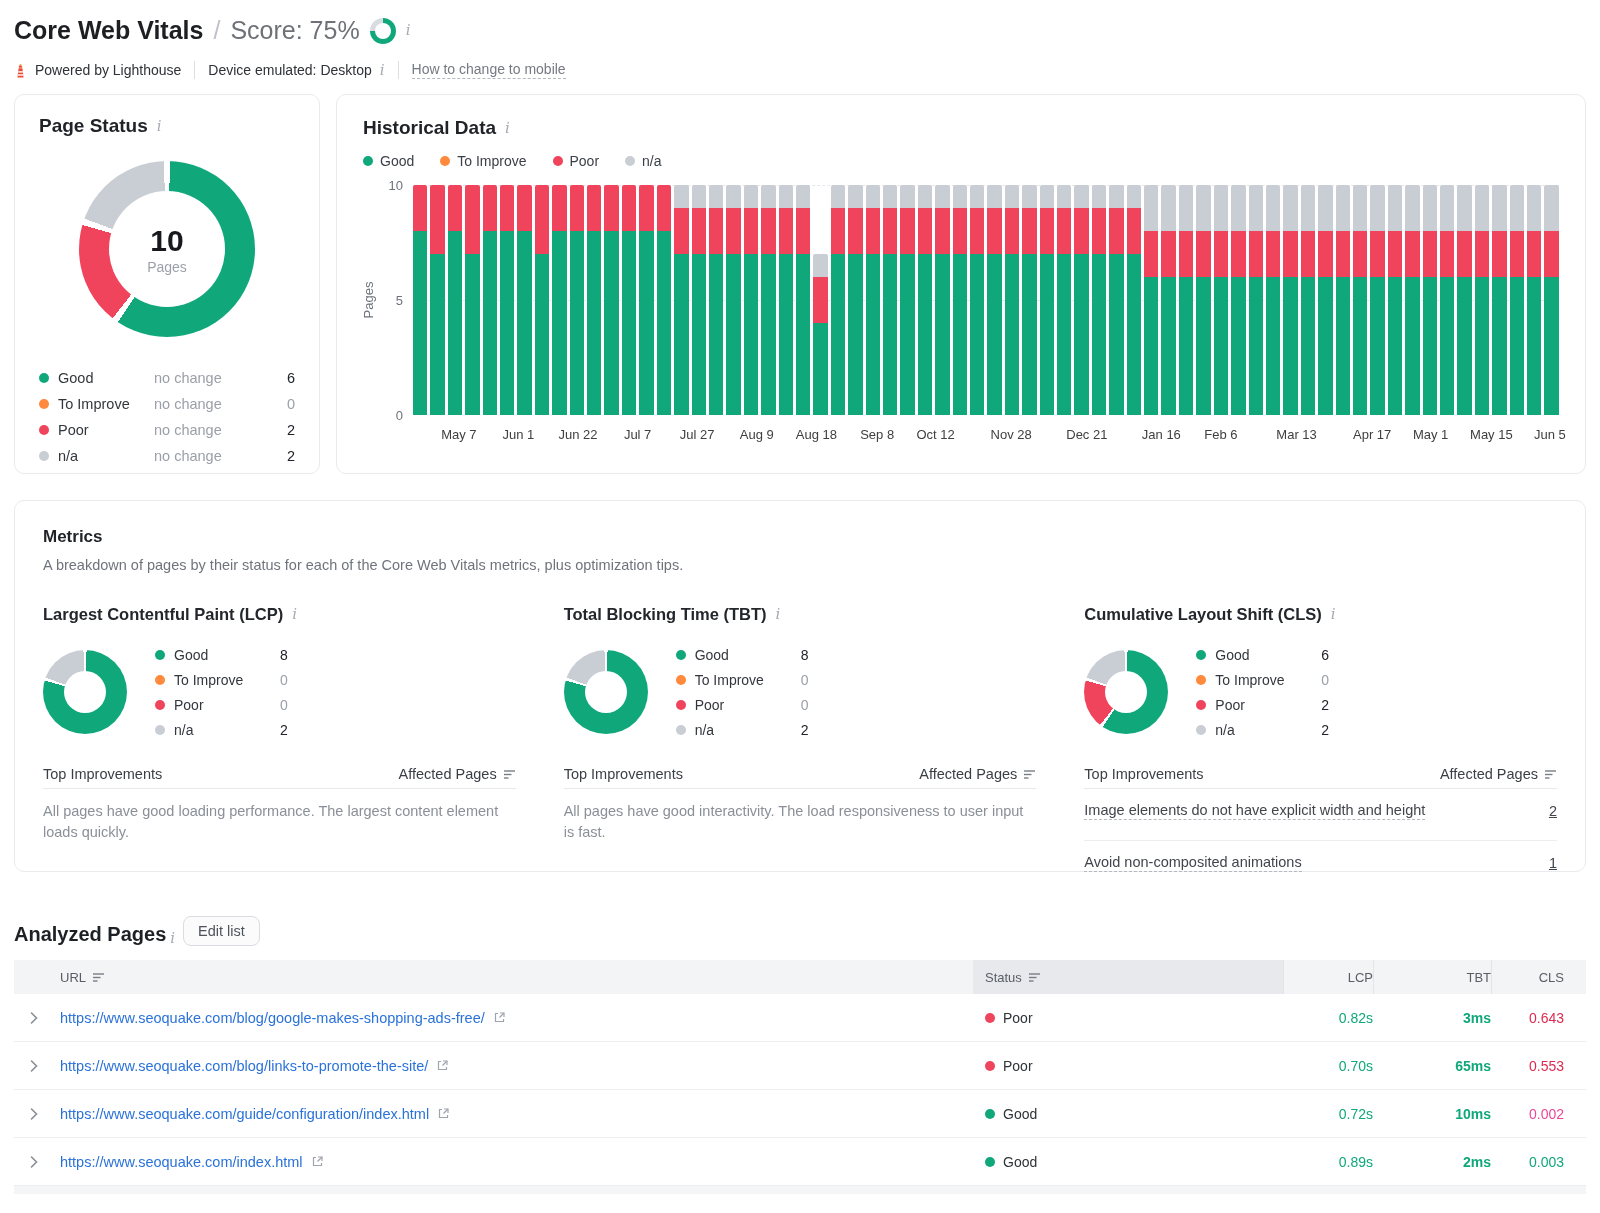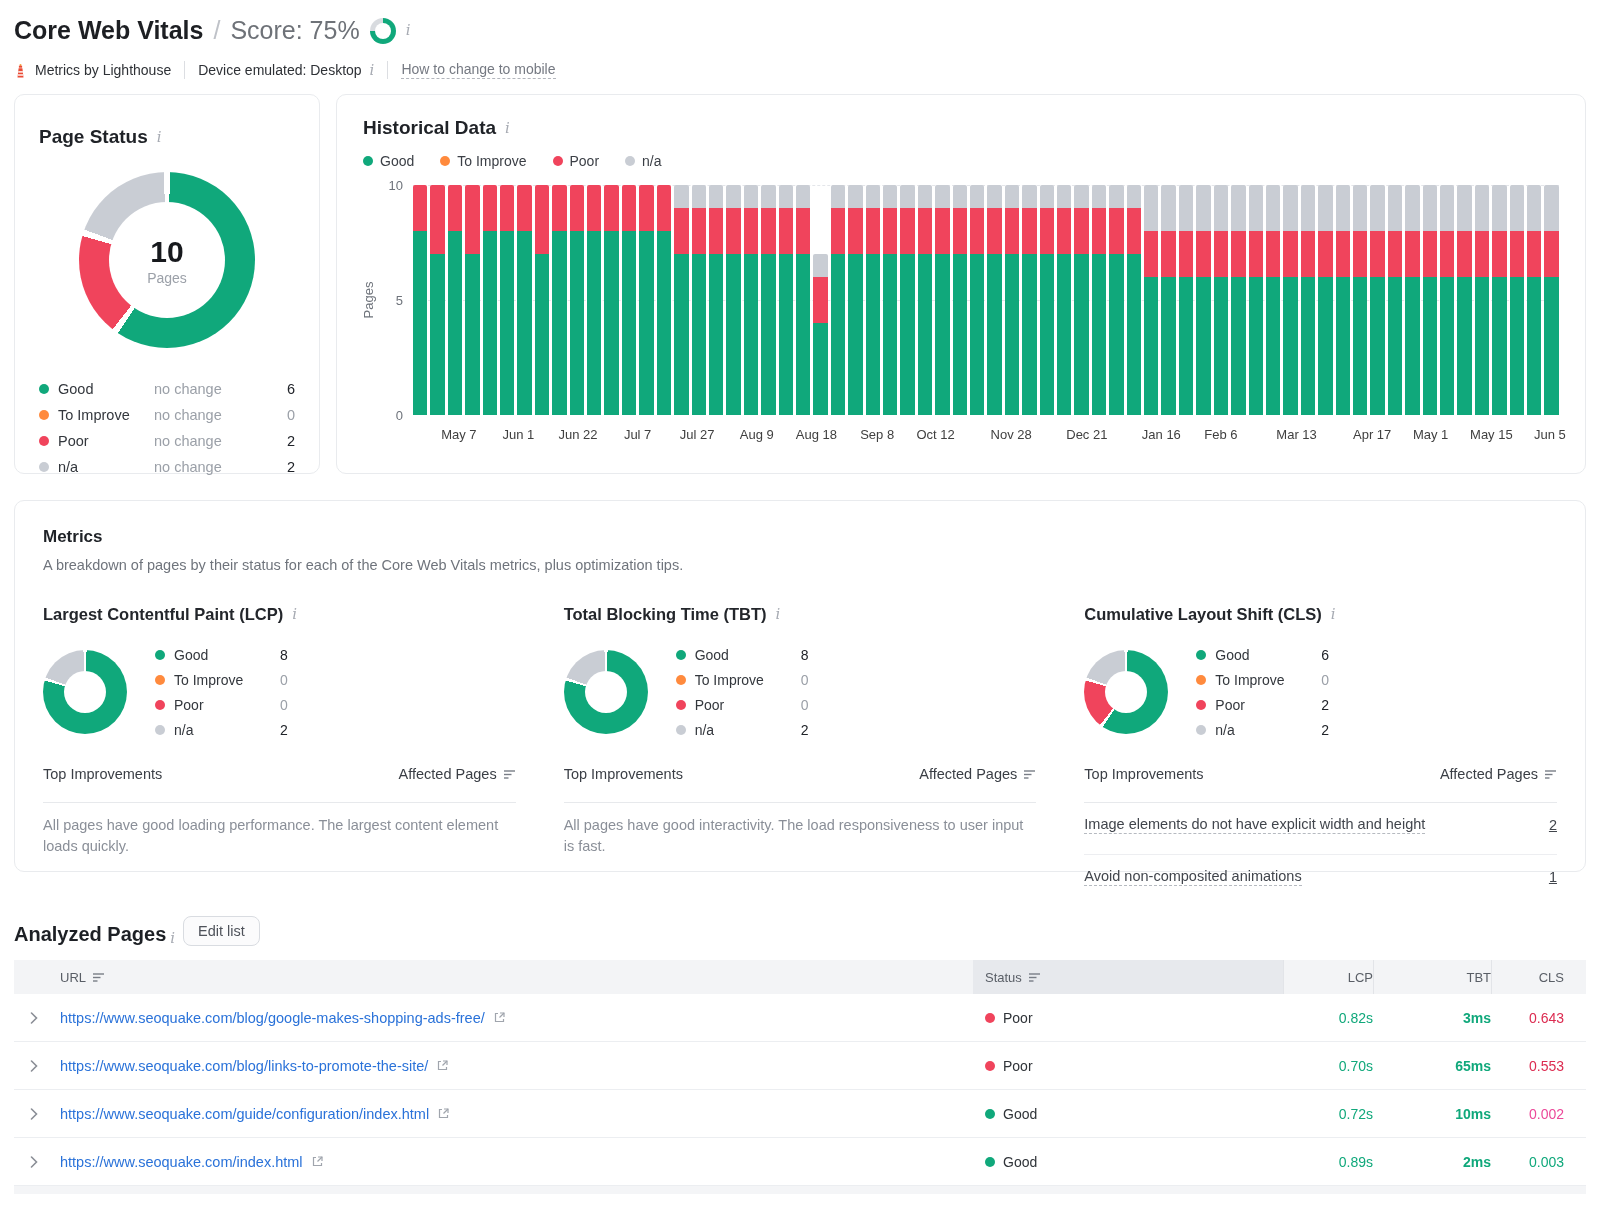--- a/index.html
+++ b/index.html
@@ -19,21 +19,21 @@
   .meta-item { display:flex; align-items:center; gap:8px; }
   .vdiv { width:1px; height:18px; background:#dcdee2; }
   .mobile-link { color:#757982; border-bottom:1px dashed #b3b6bd; padding-bottom:1px; cursor:pointer; }
 
   
   .row1 { display:flex; gap:16px; margin-top:15px; }
   .card { border:1px solid #e9ebee; border-radius:10px; background:#fff; }
   .card-title { font-size:19px; font-weight:700; color:#1f2227; }
   .t-with-i { display:flex; align-items:center; gap:9px; }
 
-  .ps-card { width:306px; height:380px; padding:31px 24px; flex:none; }
+  .ps-card { width:306px; height:380px; padding:20px 24px; flex:none; }
   .ps-donut { width:176px; height:176px; border-radius:50%; margin:24px auto 0; position:relative; }
   .ps-hole { position:absolute; inset:30px; background:#fff; border-radius:50%; display:flex; flex-direction:column; align-items:center; justify-content:center; }
   .ps-num { font-size:30px; font-weight:700; color:#17191d; }
   .ps-pl { font-size:14px; color:#9ca1a9; margin-top:1px; }
   .ps-legend { margin-top:28px; }
   .ps-lrow { display:flex; align-items:center; height:26px; font-size:14.5px; color:#33373d; }
   .dot { width:10px; height:10px; border-radius:50%; margin-right:9px; flex:none; }
   .ps-lab { width:96px; }
   .ps-chg { flex:1; color:#9ba0a8; }
   .ps-val { width:18px; text-align:right; color:#202329; }
@@ -59,21 +59,21 @@
   .m-sub { margin-top:10px; font-size:14.5px; color:#6f747c; }
   .m-grid { display:grid; grid-template-columns:1fr 1fr 1fr; column-gap:48px; margin-top:32px; }
   .mc-title { font-size:16.5px; font-weight:600; color:#23262b; }
   .mc-body { display:flex; gap:28px; margin-top:18px; align-items:center; }
   .mc-donut { width:84px; height:84px; border-radius:50%; position:relative; flex:none; }
   .mc-hole { position:absolute; inset:21px; background:#fff; border-radius:50%; }
   .mc-legend { flex:1; }
   .mc-lrow { display:flex; align-items:center; height:25px; font-size:14px; color:#33373d; }
   .mc-lab { flex:none; width:106px; }
   .mc-val { color:#202329; }
-  .mc-imp-h { display:flex; justify-content:space-between; align-items:center; margin-top:24px; padding-bottom:20px; border-bottom:1px solid #e7e9ec; font-size:14.5px; color:#3a3e45; }
+  .mc-imp-h { display:flex; justify-content:space-between; align-items:center; margin-top:24px; padding-bottom:6px; border-bottom:1px solid #e7e9ec; font-size:14.5px; color:#3a3e45; }
   .aff { display:flex; align-items:center; gap:7px; cursor:pointer; }
   .mc-note { margin-top:12px; font-size:14.5px; color:#8a8f98; line-height:1.45; padding-right:10px; }
   .mc-link-row { display:flex; justify-content:space-between; align-items:center; padding:13px 0 20px 0; border-bottom:1px solid #edeef1; font-size:14.5px; color:#41454c; }
   .mc-link { border-bottom:1px dashed #b6bac0; padding-bottom:1px; cursor:pointer; }
   .mc-link-val { text-decoration:underline; cursor:pointer; }
 
   
   .an-head { display:flex; align-items:flex-end; gap:4px; margin-top:44px; }
   .an-title { font-size:20px; font-weight:700; color:#1d2025; }
   .edit-btn { font-size:14.5px; color:#4e525a; background:#fbfbfc; border:1px solid #d9dce1; border-radius:8px; padding:6px 14px; cursor:pointer; margin-left:4px; }
@@ -111,21 +111,21 @@
   </div>
   <div class="meta">
     <span class="meta-item">
       <svg width="13" height="15" viewBox="0 0 13 15">
         <circle cx="6.5" cy="1.9" r="1" fill="#f6a23c"></circle>
         <rect x="4.9" y="2.7" width="3.2" height="2" fill="#ea4b35"></rect>
         <path d="M4.6 5.2 L8.4 5.2 L9.5 14.5 L3.5 14.5 Z" fill="#ea4b35"></path>
         <rect x="4.2" y="8.2" width="4.7" height="1.4" fill="#ffffff"></rect>
         <rect x="4" y="11.3" width="5.2" height="1.4" fill="#ffffff"></rect>
       </svg>
-      <span>Metrics by Lighthouse</span>
+      <span>Powered by Lighthouse</span>
     </span>
     <span class="vdiv"></span>
     <span class="meta-item">
       <span>Device emulated: Desktop</span>
       <span class="info-i">i</span>
     </span>
     <span class="vdiv"></span>
     <span class="mobile-link">How to change to mobile</span>
   </div>
 

